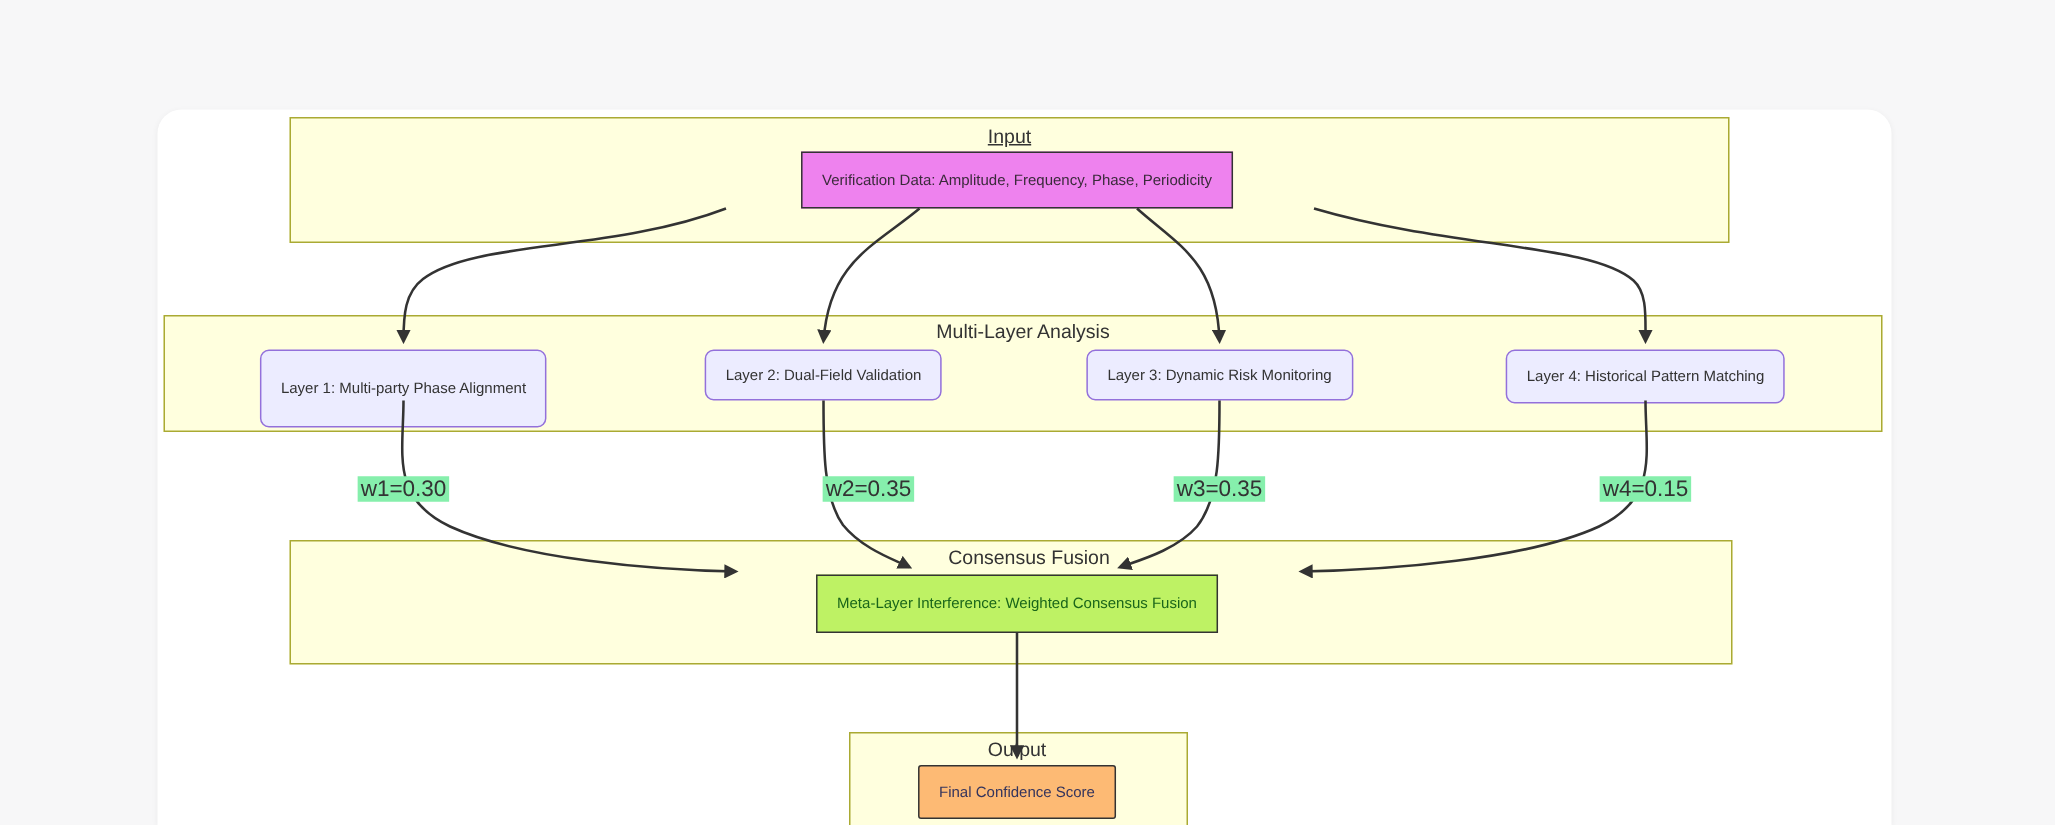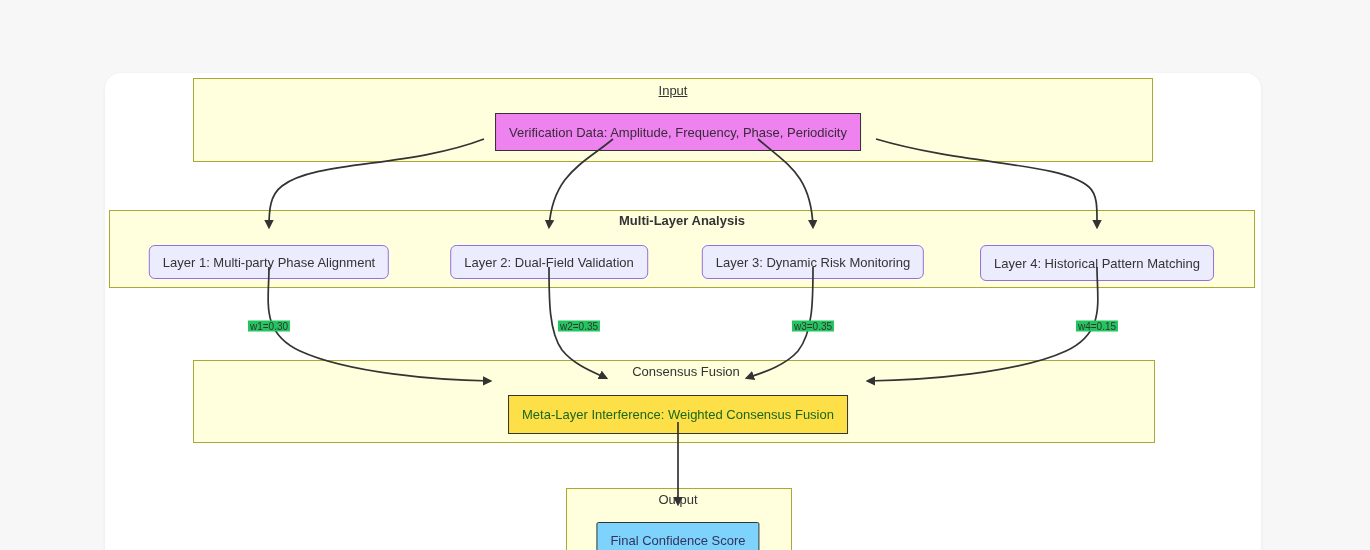--- a/index.html
+++ b/index.html
@@ -19,67 +19,66 @@
     background:#ffffde;border:1px solid #aaaa33;
     box-sizing:border-box;
   }
   .cluster-title{
     position:absolute;transform:translateX(-50%);
     font-size:13px;color:#333;white-space:nowrap;
   }
   .node{
     position:absolute;transform:translateX(-50%);
     box-sizing:border-box;white-space:nowrap;
-    font-size:13px;line-height:15px;
+    font-size:10px;line-height:15px;
     display:flex;align-items:center;justify-content:center;
     padding:9px 13px;
-    margin-top:12px;
   }
   .node-input{
     background:#ee82ee;border:1.6px solid #333333;color:#3a2a3a;
   }
   .node-layer{
     background:#ececff;border:1.3px solid #9370db;border-radius:6px;color:#333;
   }
   .node-fusion{
-    background:#fde047;border:1.6px solid #333333;color:#1a661a;
+    background:#bef264;border:1.6px solid #333333;color:#1a661a;
   }
   .node-final{
-    background:#7dd3fc;border:1.8px solid #333333;color:#34345c;border-radius:2px;
+    background:#fdba74;border:1.8px solid #333333;color:#34345c;border-radius:2px;
   }
   .edge-label{
     position:absolute;transform:translate(-50%,-50%);
-    background:#22c55e;color:#333;
-    font-size:10px;padding:0 2px;white-space:nowrap;z-index:4;
+    background:#86efac;color:#333;
+    font-size:15px;padding:0 2px;white-space:nowrap;z-index:4;
   }
   #edges-svg{
     position:absolute;left:0;top:0;z-index:3;pointer-events:none;
   }
   .z1{z-index:1}.z2{z-index:2}
 </style>
 </head>
 <body>
 
 <div class="card"></div>
 
 <div class="cluster z1" style="left:193px;top:78px;width:960px;height:84px;"></div>
 <div class="cluster-title z2" style="left:673px;top:83px;text-decoration:underline;">Input</div>
 
 <div class="cluster z1" style="left:109px;top:210px;width:1146px;height:78px;"></div>
-<div class="cluster-title z2" style="left:682px;top:213px;font-weight:bold;">Multi-Layer Analysis</div>
+<div class="cluster-title z2" style="left:682px;top:213px;">Multi-Layer Analysis</div>
 
 <div class="cluster z1" style="left:193px;top:360px;width:962px;height:83px;"></div>
 <div class="cluster-title z2" style="left:686px;top:364px;">Consensus Fusion</div>
 
 <div class="cluster z1" style="left:566px;top:488px;width:226px;height:70px;"></div>
 <div class="cluster-title z2" style="left:678px;top:492px;">Output</div>
 
 <div class="node node-input z2" style="left:678px;top:101px;height:38px;">Verification Data: Amplitude, Frequency, Phase, Periodicity</div>
 
-<div class="node node-layer z2" style="left:269px;top:233px;height:34px;">Layer 1: Multi-party Phase Alignment</div>
+<div class="node node-layer z2" style="left:269px;top:233px;height:52px;">Layer 1: Multi-party Phase Alignment</div>
 <div class="node node-layer z2" style="left:549px;top:233px;height:34px;">Layer 2: Dual-Field Validation</div>
 <div class="node node-layer z2" style="left:813px;top:233px;height:34px;text-align:center;">Layer 3: Dynamic Risk Monitoring</div>
 <div class="node node-layer z2" style="left:1097px;top:233px;height:36px;">Layer 4: Historical Pattern Matching</div>
 
 <div class="node node-fusion z2" style="left:678px;top:383px;height:39px;">Meta-Layer Interference: Weighted Consensus Fusion</div>
 
 <div class="node node-final z2" style="left:678px;top:510px;height:36px;">Final Confidence Score</div>
 
 <div class="edge-label" style="left:269px;top:326px;">w1=0.30</div>
 <div class="edge-label" style="left:579px;top:326px;">w2=0.35</div>

